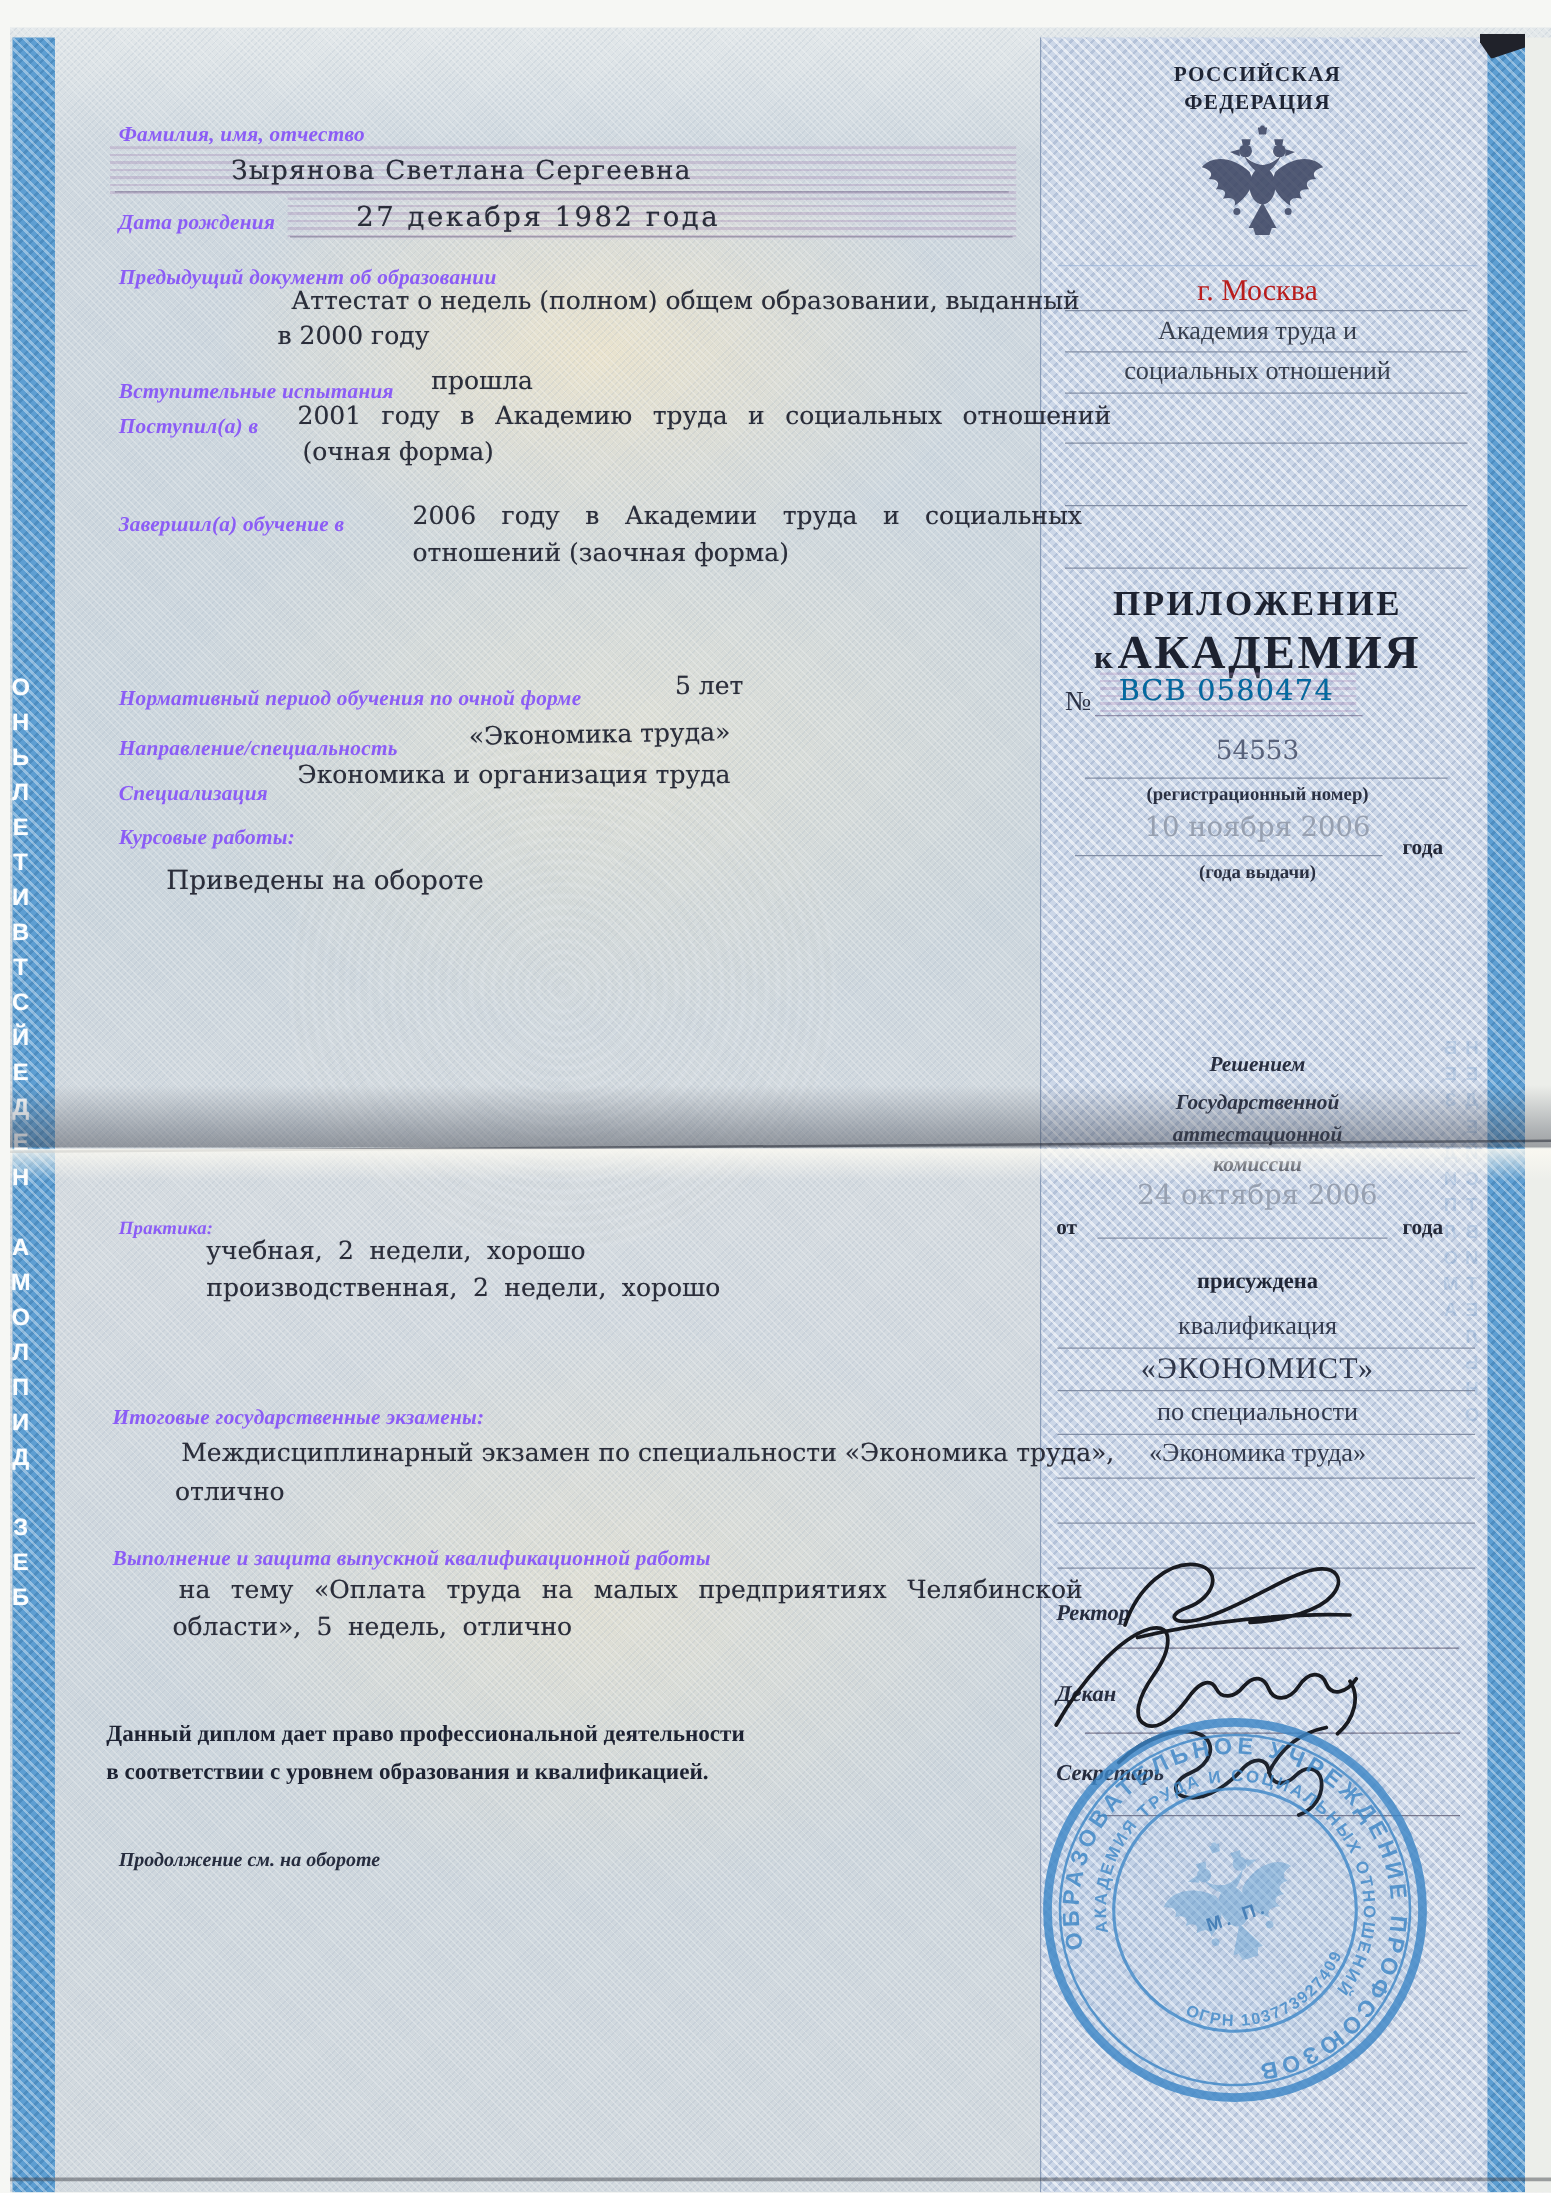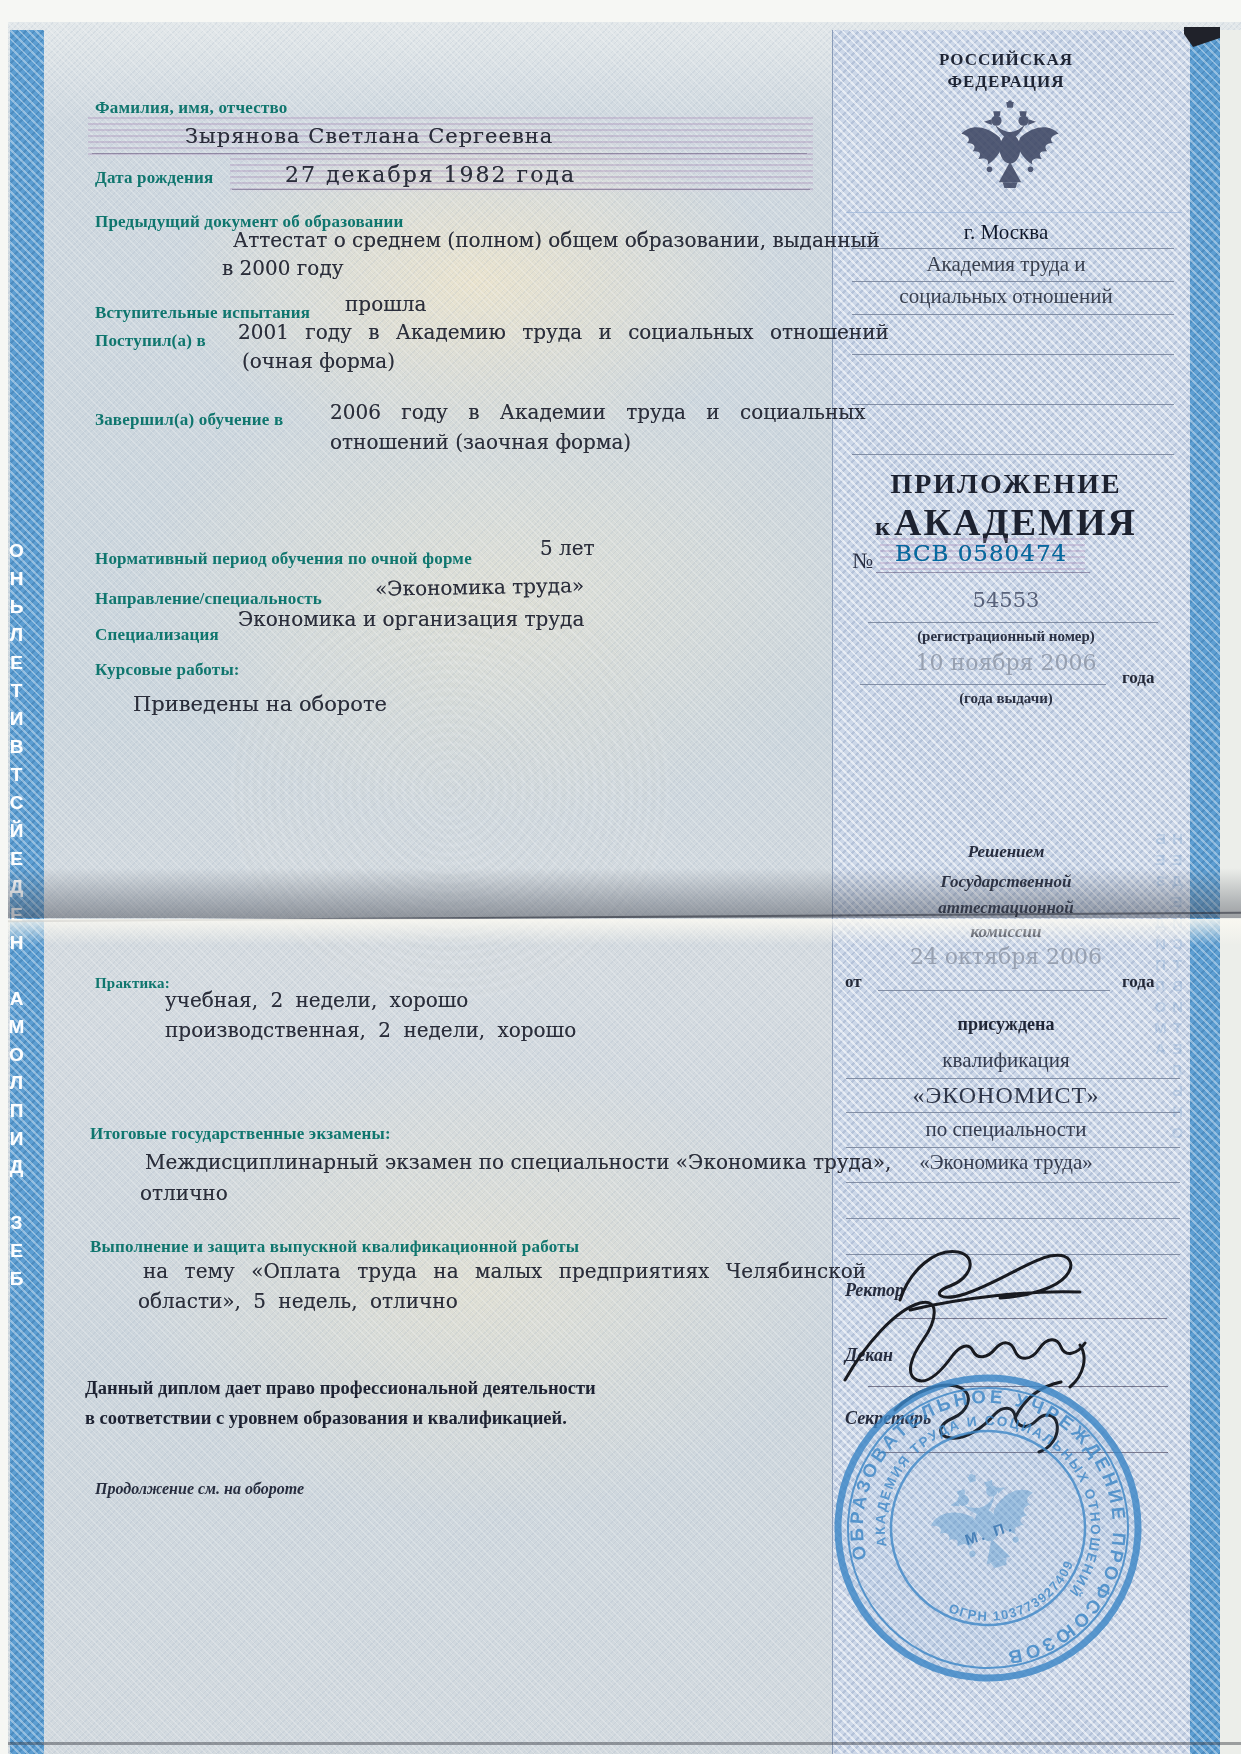--- a/index.html
+++ b/index.html
@@ -46,21 +46,21 @@
                  repeating-linear-gradient(-45deg, rgba(150,168,198,.45) 0 2px, transparent 2px 6px);}
   
   .crease-shadow{position:absolute;left:8px;top:868px;width:1233px;height:50px;
       background:linear-gradient(180deg, rgba(255,255,255,0), rgba(80,86,98,.38) 70%, rgba(60,64,75,.45) 100%);}
   .crease-line{position:absolute;left:8px;top:916px;width:1233px;height:2px;background:rgba(40,44,55,.55);
       transform:rotate(-.4deg);}
   .crease-light{position:absolute;left:8px;top:919px;width:1233px;height:26px;
       background:linear-gradient(180deg, rgba(252,250,242,.85), rgba(252,250,242,0));}
   .bottom-edge{position:absolute;left:8px;top:1742px;width:1233px;height:3px;background:rgba(55,58,66,.45);}
   
-  .lbl{position:absolute;font-weight:bold;font-size:17px;color:#0f766e;letter-spacing:.2px;}
+  .lbl{position:absolute;font-weight:bold;font-size:17px;color:#8b5cf6;letter-spacing:.2px;font-style:italic;}
   .val{position:absolute;font-family:"DejaVu Serif",serif;font-size:20px;color:#2a2d3a;
        text-shadow:0 0 .6px rgba(42,45,58,.5);}
   .ws6{word-spacing:6px}.ws10{word-spacing:10px}.ws14{word-spacing:14px}
   .scanband{position:absolute;
       background:repeating-linear-gradient(180deg, rgba(168,136,182,.34) 0 2px, rgba(214,204,224,.16) 2px 4px, rgba(255,255,255,.08) 4px 6px);}
   .uline{position:absolute;height:1px;background:rgba(104,94,128,.55);}
   .rline{position:absolute;height:1px;background:rgba(110,122,146,.8);}
   .pc{position:absolute;left:835px;width:342px;text-align:center;}
   .it{font-style:italic;font-weight:bold;font-size:17px;color:#262c3e;}
   .faded{color:#97a0b0;text-shadow:none;}
@@ -113,21 +113,21 @@
   <div class="scanband" style="left:88px;top:117px;width:725px;height:40px"></div>
   <div class="uline" style="left:92px;top:153px;width:715px"></div>
   <div class="val" style="left:185px;top:124px;font-size:21px;letter-spacing:1px">Зырянова Светлана Сергеевна</div>
 
   <div class="lbl" style="left:95px;top:168px">Дата рождения</div>
   <div class="scanband" style="left:230px;top:158px;width:583px;height:34px"></div>
   <div class="uline" style="left:232px;top:189px;width:578px"></div>
   <div class="val" style="left:285px;top:162px;font-size:22px;letter-spacing:2px">27 декабря 1982 года</div>
 
   <div class="lbl" style="left:95px;top:212px">Предыдущий документ об образовании</div>
-  <div class="val" style="left:233px;top:228px">Аттестат о среднем (полном) общем образовании, выданный</div>
+  <div class="val" style="left:233px;top:228px">Аттестат о недель (полном) общем образовании, выданный</div>
   <div class="val" style="left:222px;top:256px">в 2000 году</div>
 
   <div class="lbl" style="left:95px;top:303px">Вступительные испытания</div>
   <div class="val" style="left:345px;top:292px">прошла</div>
 
   <div class="lbl" style="left:95px;top:331px">Поступил(а) в</div>
   <div class="val ws10" style="left:238px;top:320px">2001 году в Академию труда и социальных отношений</div>
   <div class="val" style="left:242px;top:349px">(очная форма)</div>
 
   <div class="lbl" style="left:95px;top:410px">Завершил(а) обучение в</div>
@@ -165,21 +165,21 @@
 
   <div class="pc" style="top:50px;font-weight:bold;font-size:17px;letter-spacing:1px;color:#1e2434">РОССИЙСКАЯ</div>
   <div class="pc" style="top:72px;font-weight:bold;font-size:17px;letter-spacing:1px;color:#1e2434">ФЕДЕРАЦИЯ</div>
 
   <svg style="position:absolute;left:954px;top:100px" width="112" height="103" viewBox="0 0 120 110">
     <use href="#eagle" style="color:#3a4360" opacity=".85"></use>
   </svg>
 
   <div class="rline" style="left:846px;top:212px;width:336px;background:rgba(140,170,210,.55)"></div>
 
-  <div class="pc" style="top:220px;font-size:21px;color:#0f172a">г. Москва</div>
+  <div class="pc" style="top:220px;font-size:24px;color:#b91c1c">г. Москва</div>
   <div class="rline" style="left:852px;top:248px;width:322px"></div>
   <div class="pc" style="top:252px;font-size:21px;color:#39404f">Академия труда и</div>
   <div class="rline" style="left:852px;top:281px;width:322px"></div>
   <div class="pc" style="top:284px;font-size:21px;color:#39404f">социальных отношений</div>
   <div class="rline" style="left:852px;top:314px;width:322px"></div>
   <div class="rline" style="left:852px;top:354px;width:322px"></div>
   <div class="rline" style="left:852px;top:404px;width:322px"></div>
   <div class="rline" style="left:852px;top:454px;width:322px"></div>
 
   <div class="pc" style="top:468px;font-weight:bold;font-size:28px;letter-spacing:2px;color:#1d2230">ПРИЛОЖЕНИЕ</div>

